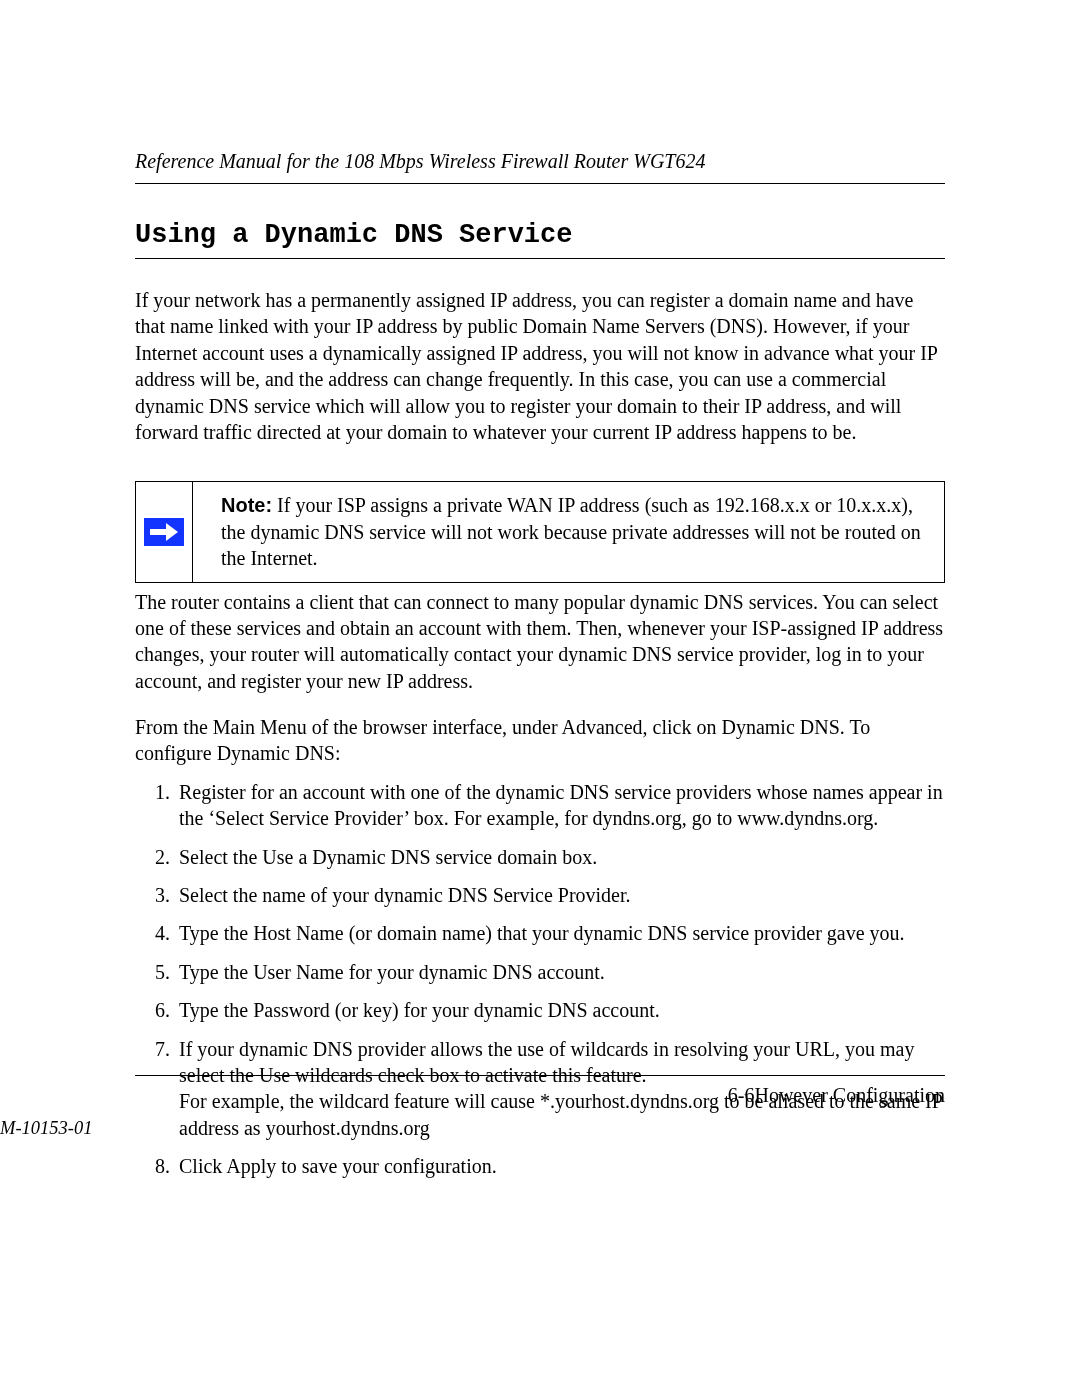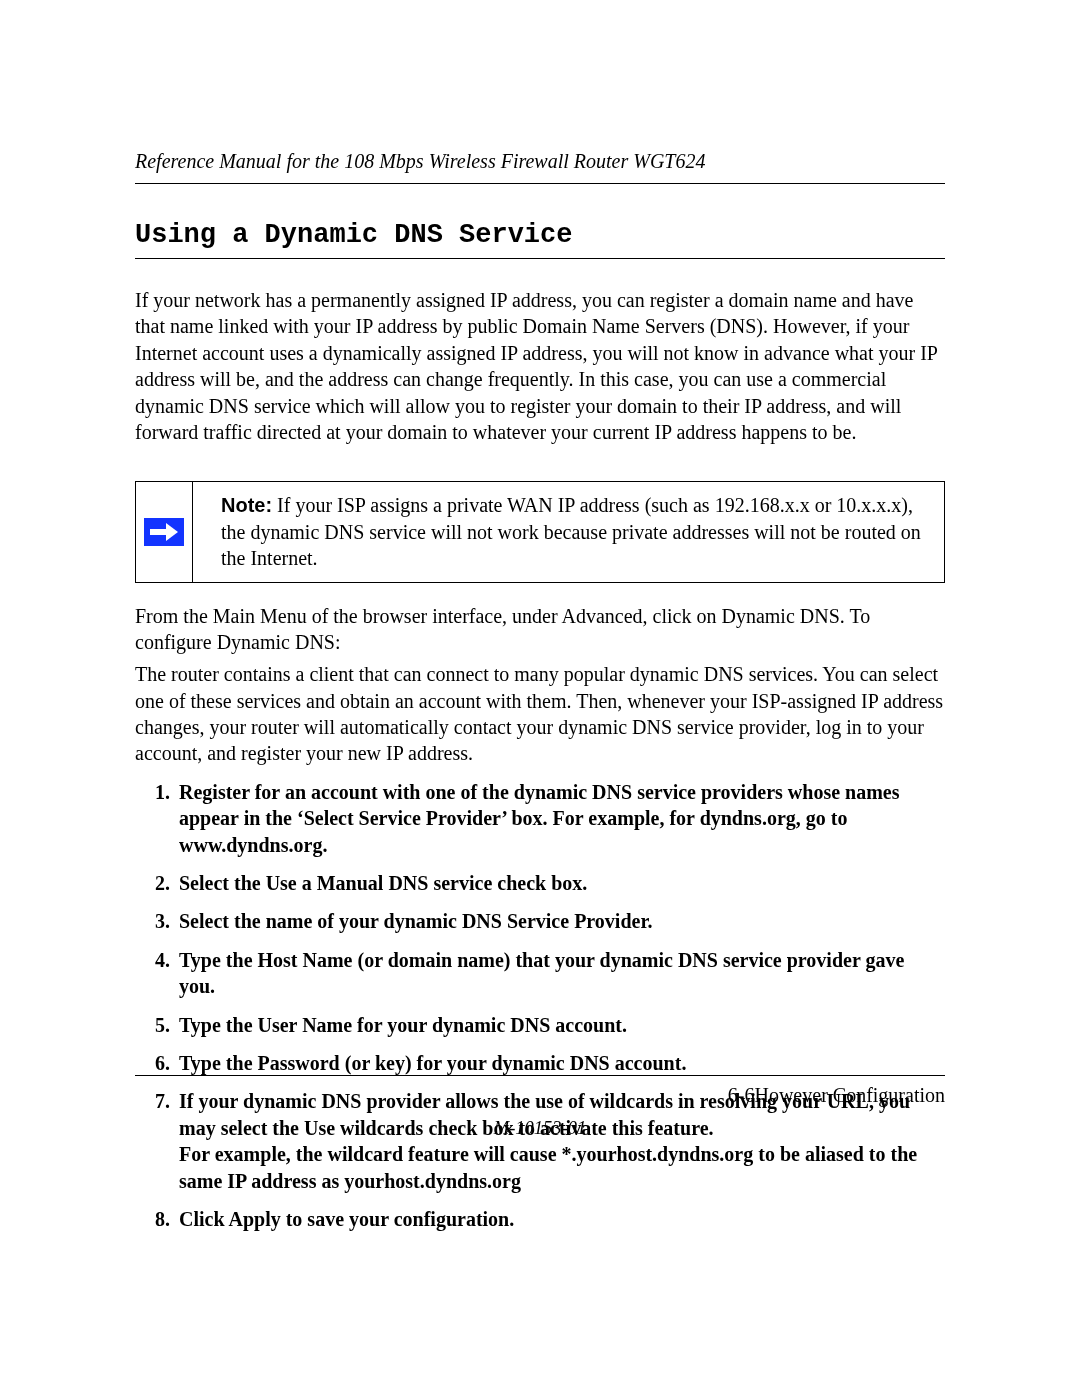--- a/index.html
+++ b/index.html
@@ -66,39 +66,37 @@
   }
   ol.steps {
     font-size: 20px;
     line-height: 1.32;
     margin: 12px 0 0 0;
     padding-left: 40px;
   }
   ol.steps > li {
     margin-top: 12px;
     padding-left: 4px;
-    font-weight: bold;
   }
   .footer {
     position: absolute;
     left: 135px;
     right: 135px;
     bottom: 290px;
     border-top: 1.5px solid #000;
     padding-top: 8px;
     display: flex;
     justify-content: flex-end;
     font-size: 20px;
   }
   .footer-docid {
     position: absolute;
     left: 0;
     right: 0;
     bottom: 258px;
-    text-align: center;
     font-style: italic;
     font-size: 18.5px;
     font-family: Liberation Serif, serif;
   }
   .arrow-icon {
     width: 40px;
     height: 28px;
     background: #1334ff;
     display: flex;
     align-items: center;
@@ -125,27 +123,27 @@
           <polygon points="18,0 30,9 18,18" fill="#ffffff"></polygon>
         </svg>
       </div>
     </div>
     <div class="note-text-cell">
       <span class="note-label">Note:</span>
       <span>If your ISP assigns a private WAN IP address (such as 192.168.x.x or 10.x.x.x), the dynamic DNS service will not work because private addresses will not be routed on the Internet.</span>
     </div>
   </div>
 
+  <div class="body-para" style="margin-top:6px">The router contains a client that can connect to many popular dynamic DNS services. You can select one of these services and obtain an account with them. Then, whenever your ISP-assigned IP address changes, your router will automatically contact your dynamic DNS service provider, log in to your account, and register your new IP address.</div>
+
   <div class="body-para tight">From the Main Menu of the browser interface, under Advanced, click on Dynamic DNS. To configure Dynamic DNS:</div>
-
-  <div class="body-para" style="margin-top:6px">The router contains a client that can connect to many popular dynamic DNS services. You can select one of these services and obtain an account with them. Then, whenever your ISP-assigned IP address changes, your router will automatically contact your dynamic DNS service provider, log in to your account, and register your new IP address.</div>
 
   <ol class="steps" id="steps-list">
       <li>Register for an account with one of the dynamic DNS service providers whose names appear in the ‘Select Service Provider’ box. For example, for dyndns.org, go to www.dyndns.org.</li>
-      <li>Select the Use a Manual DNS service check box.</li>
+      <li>Select the Use a Dynamic DNS service domain box.</li>
       <li>Select the name of your dynamic DNS Service Provider.</li>
       <li>Type the Host Name (or domain name) that your dynamic DNS service provider gave you.</li>
       <li>Type the User Name for your dynamic DNS account.</li>
       <li>Type the Password (or key) for your dynamic DNS account.</li>
       <li>If your dynamic DNS provider allows the use of wildcards in resolving your URL, you may select the Use wildcards check box to activate this feature.<br>For example, the wildcard feature will cause *.yourhost.dyndns.org to be aliased to the same IP address as yourhost.dyndns.org</li>
       <li>Click Apply to save your configuration.</li>
     </ol>
 
   <div class="footer">
     <span>6-6</span>

